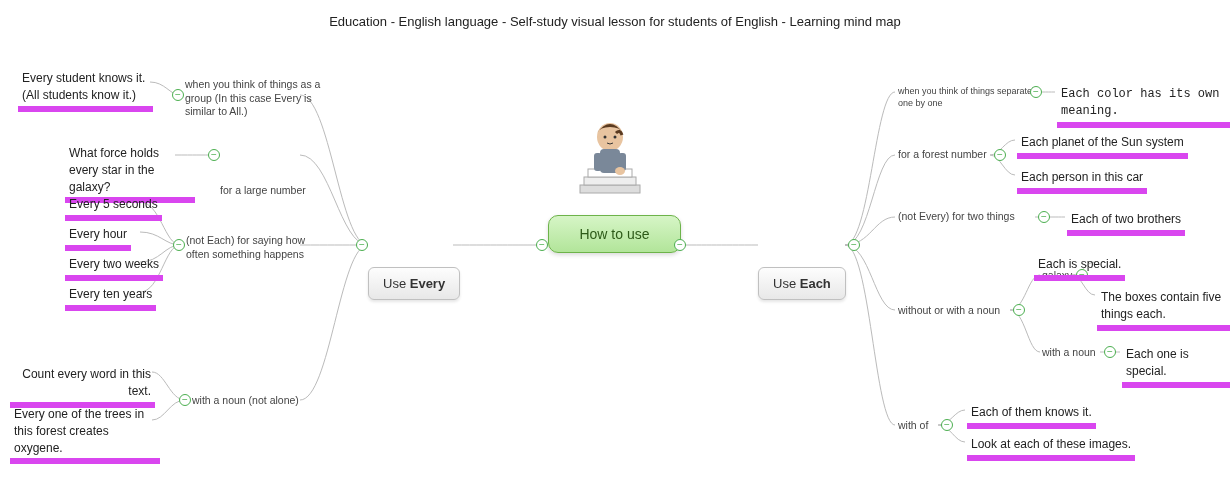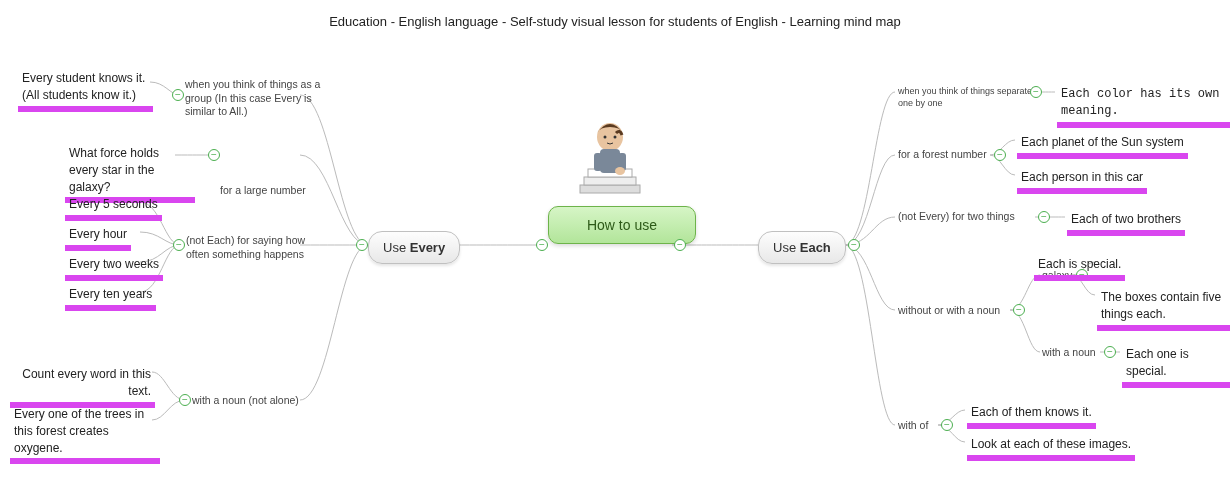--- a/index.html
+++ b/index.html
@@ -12,25 +12,26 @@
     border-radius: 10px;
     padding: 10px 16px;
     text-align: center;
     font-size: 14px;
     color: #2d5a18;
     box-shadow: 0 2px 4px rgba(0,0,0,0.15);
   }
   .branch-node {
     background: linear-gradient(#fdfdfd, #e8e8e8);
     border: 1px solid #c0c0c0;
-    border-radius: 14px;
+    border-radius: 6px;
     padding: 8px 14px;
     font-size: 13px;
     color: #333;
     box-shadow: 0 2px 3px rgba(0,0,0,0.1);
+    margin-top: 36px;
   }
   .leaf-node {
     font-size: 12px;
     color: #222;
     border-bottom: 6px solid #d946ef;
     padding: 2px 4px;
     line-height: 1.4;
     white-space: pre-wrap;
   }
   .sub-label { font-size: 10.5px; color: #444; line-height: 1.3; }
@@ -111,21 +112,21 @@
 
   <path d="M1072 275 C1082 275 1085 262 1095 262"></path>
   <path d="M1072 275 C1082 275 1085 295 1095 295"></path>
 
   <path d="M1100 352 C1110 352 1112 352 1120 352"></path>
 
   <path d="M938 425 C950 425 955 410 965 410"></path>
   <path d="M938 425 C950 425 955 442 965 442"></path>
 </svg>
 
-<div class="node center-node" style="left:548px; top:206px; width:148px;">
+<div class="node center-node" style="left:548px; top:215px; width:133px;">
   <div>How to use</div>
 </div>
 <div class="toggle" style="left:536px; top:239px;"></div>
 <div class="toggle" style="left:674px; top:239px;"></div>
 
 <div class="node branch-node" style="left:368px; top:231px;">
   <span>Use </span><b>Every</b>
 </div>
 <div class="toggle" style="left:356px; top:239px;"></div>
 

